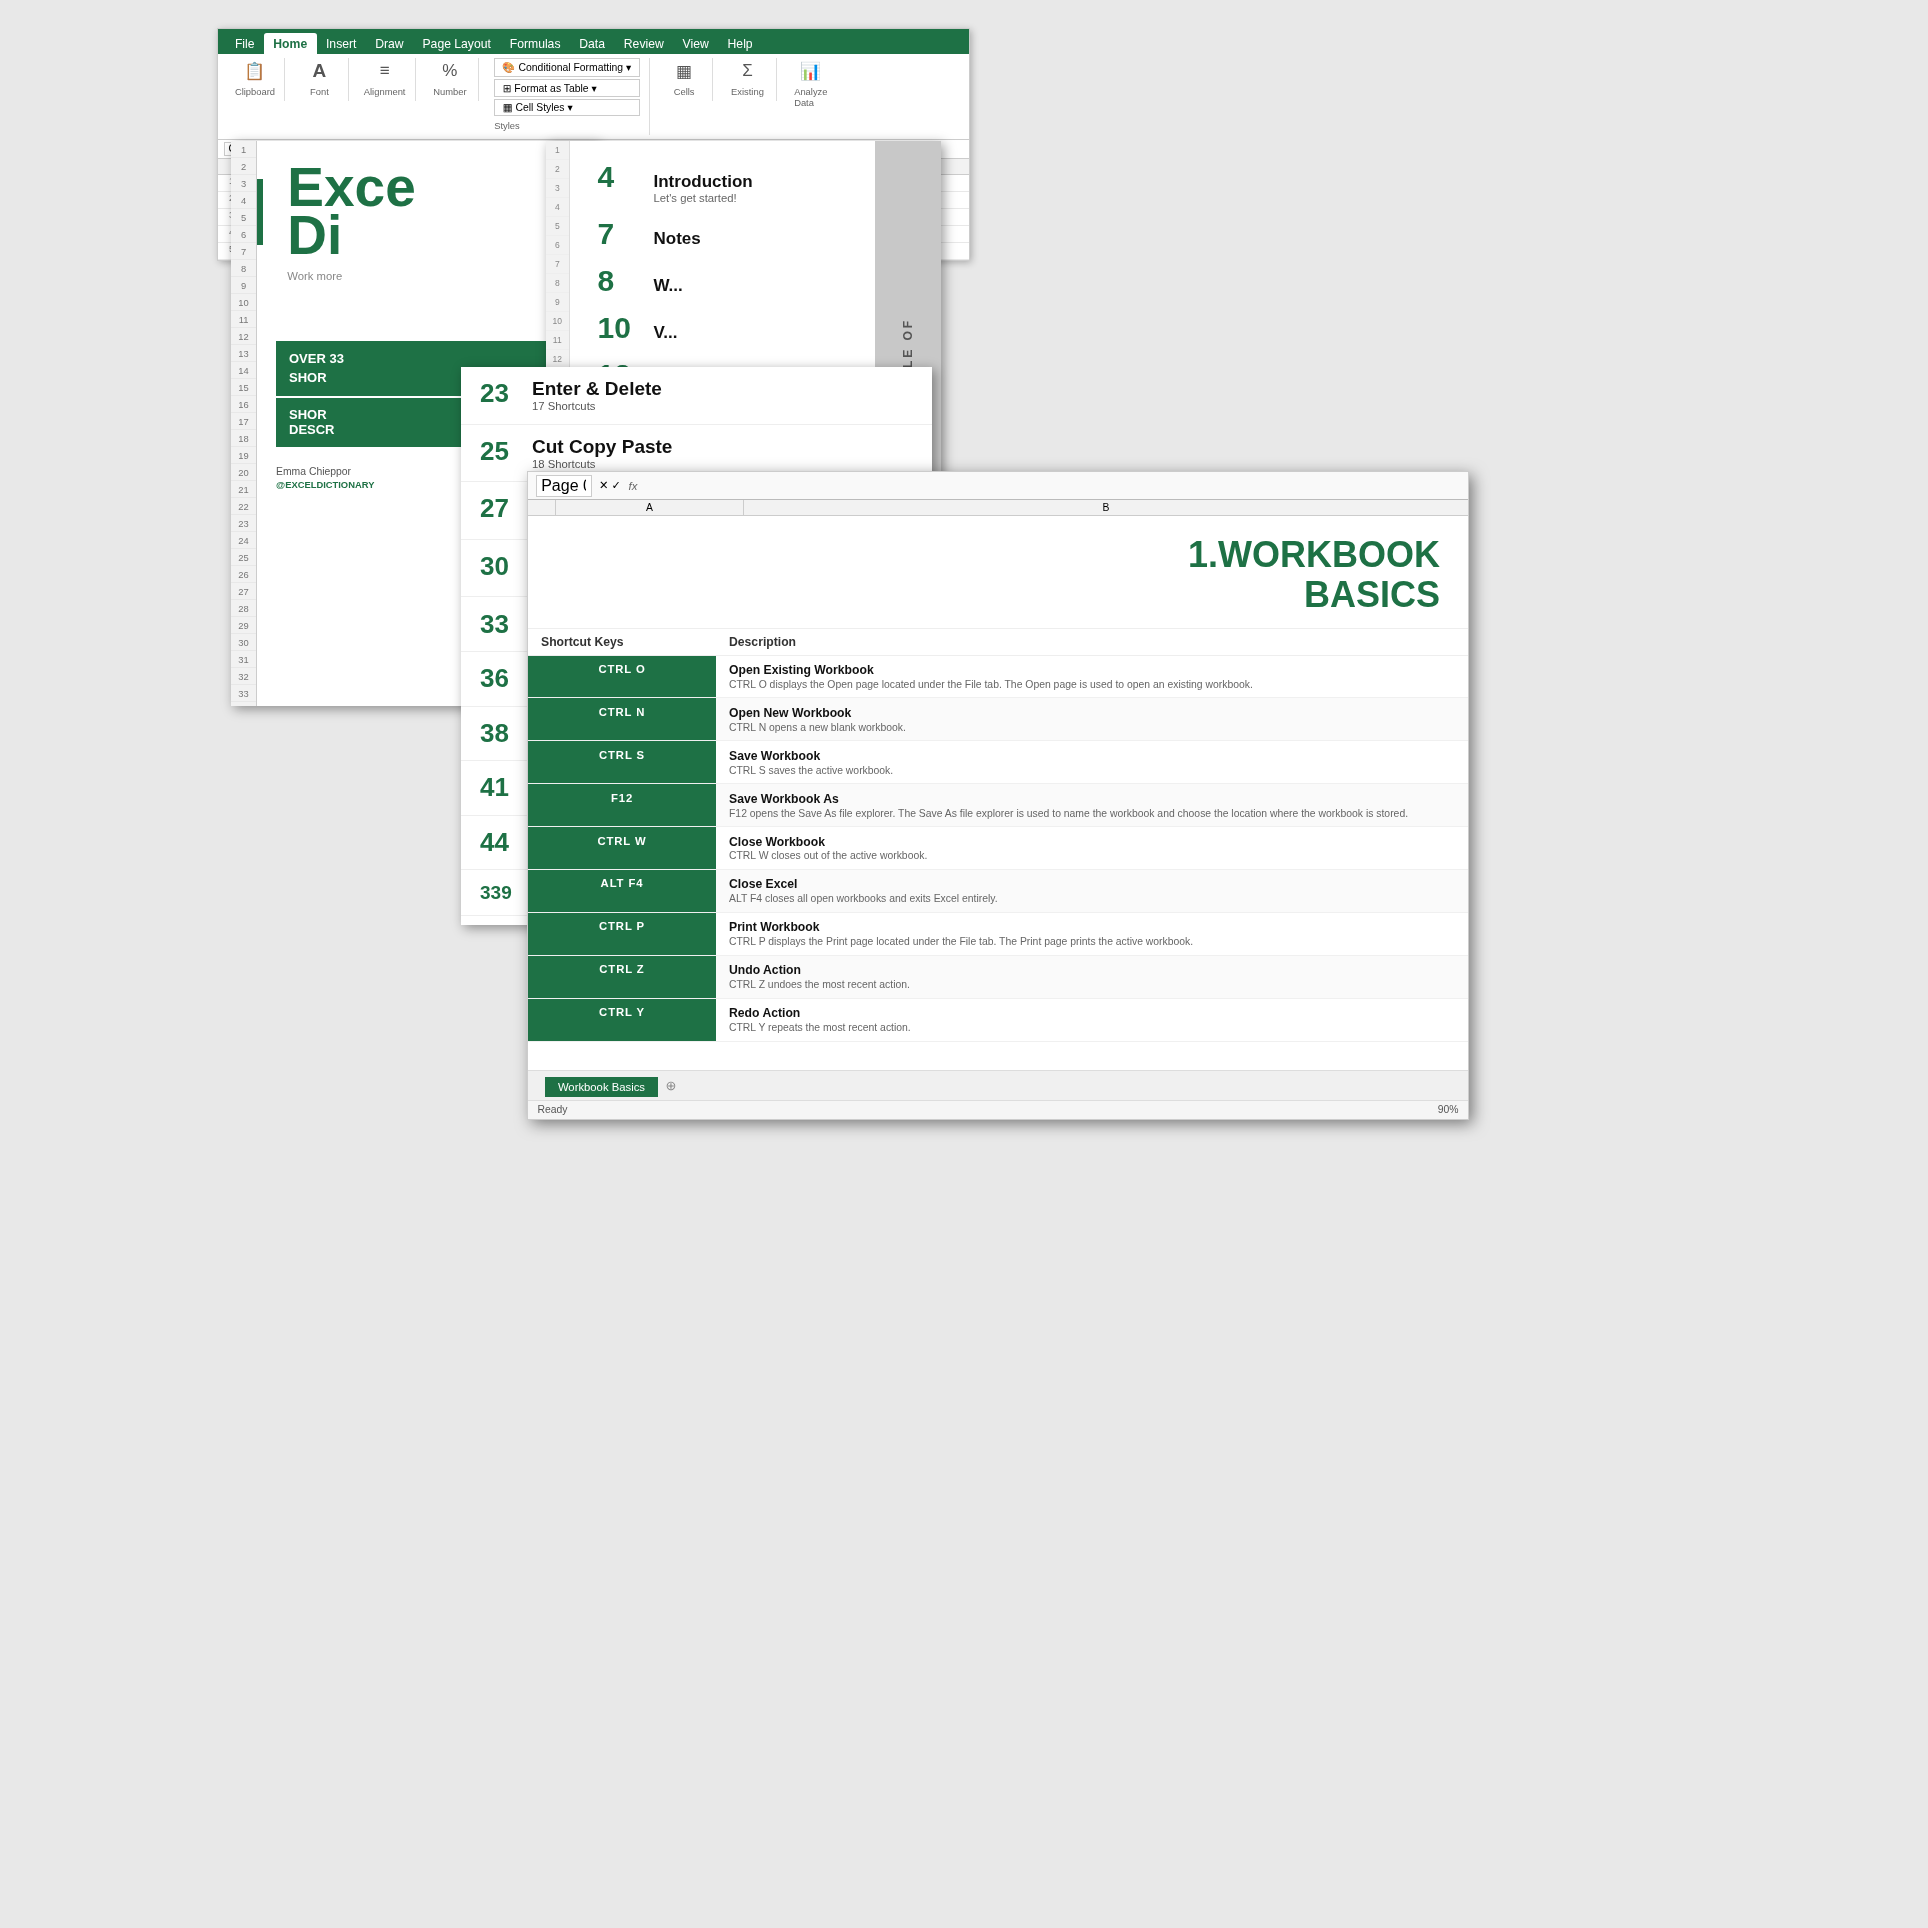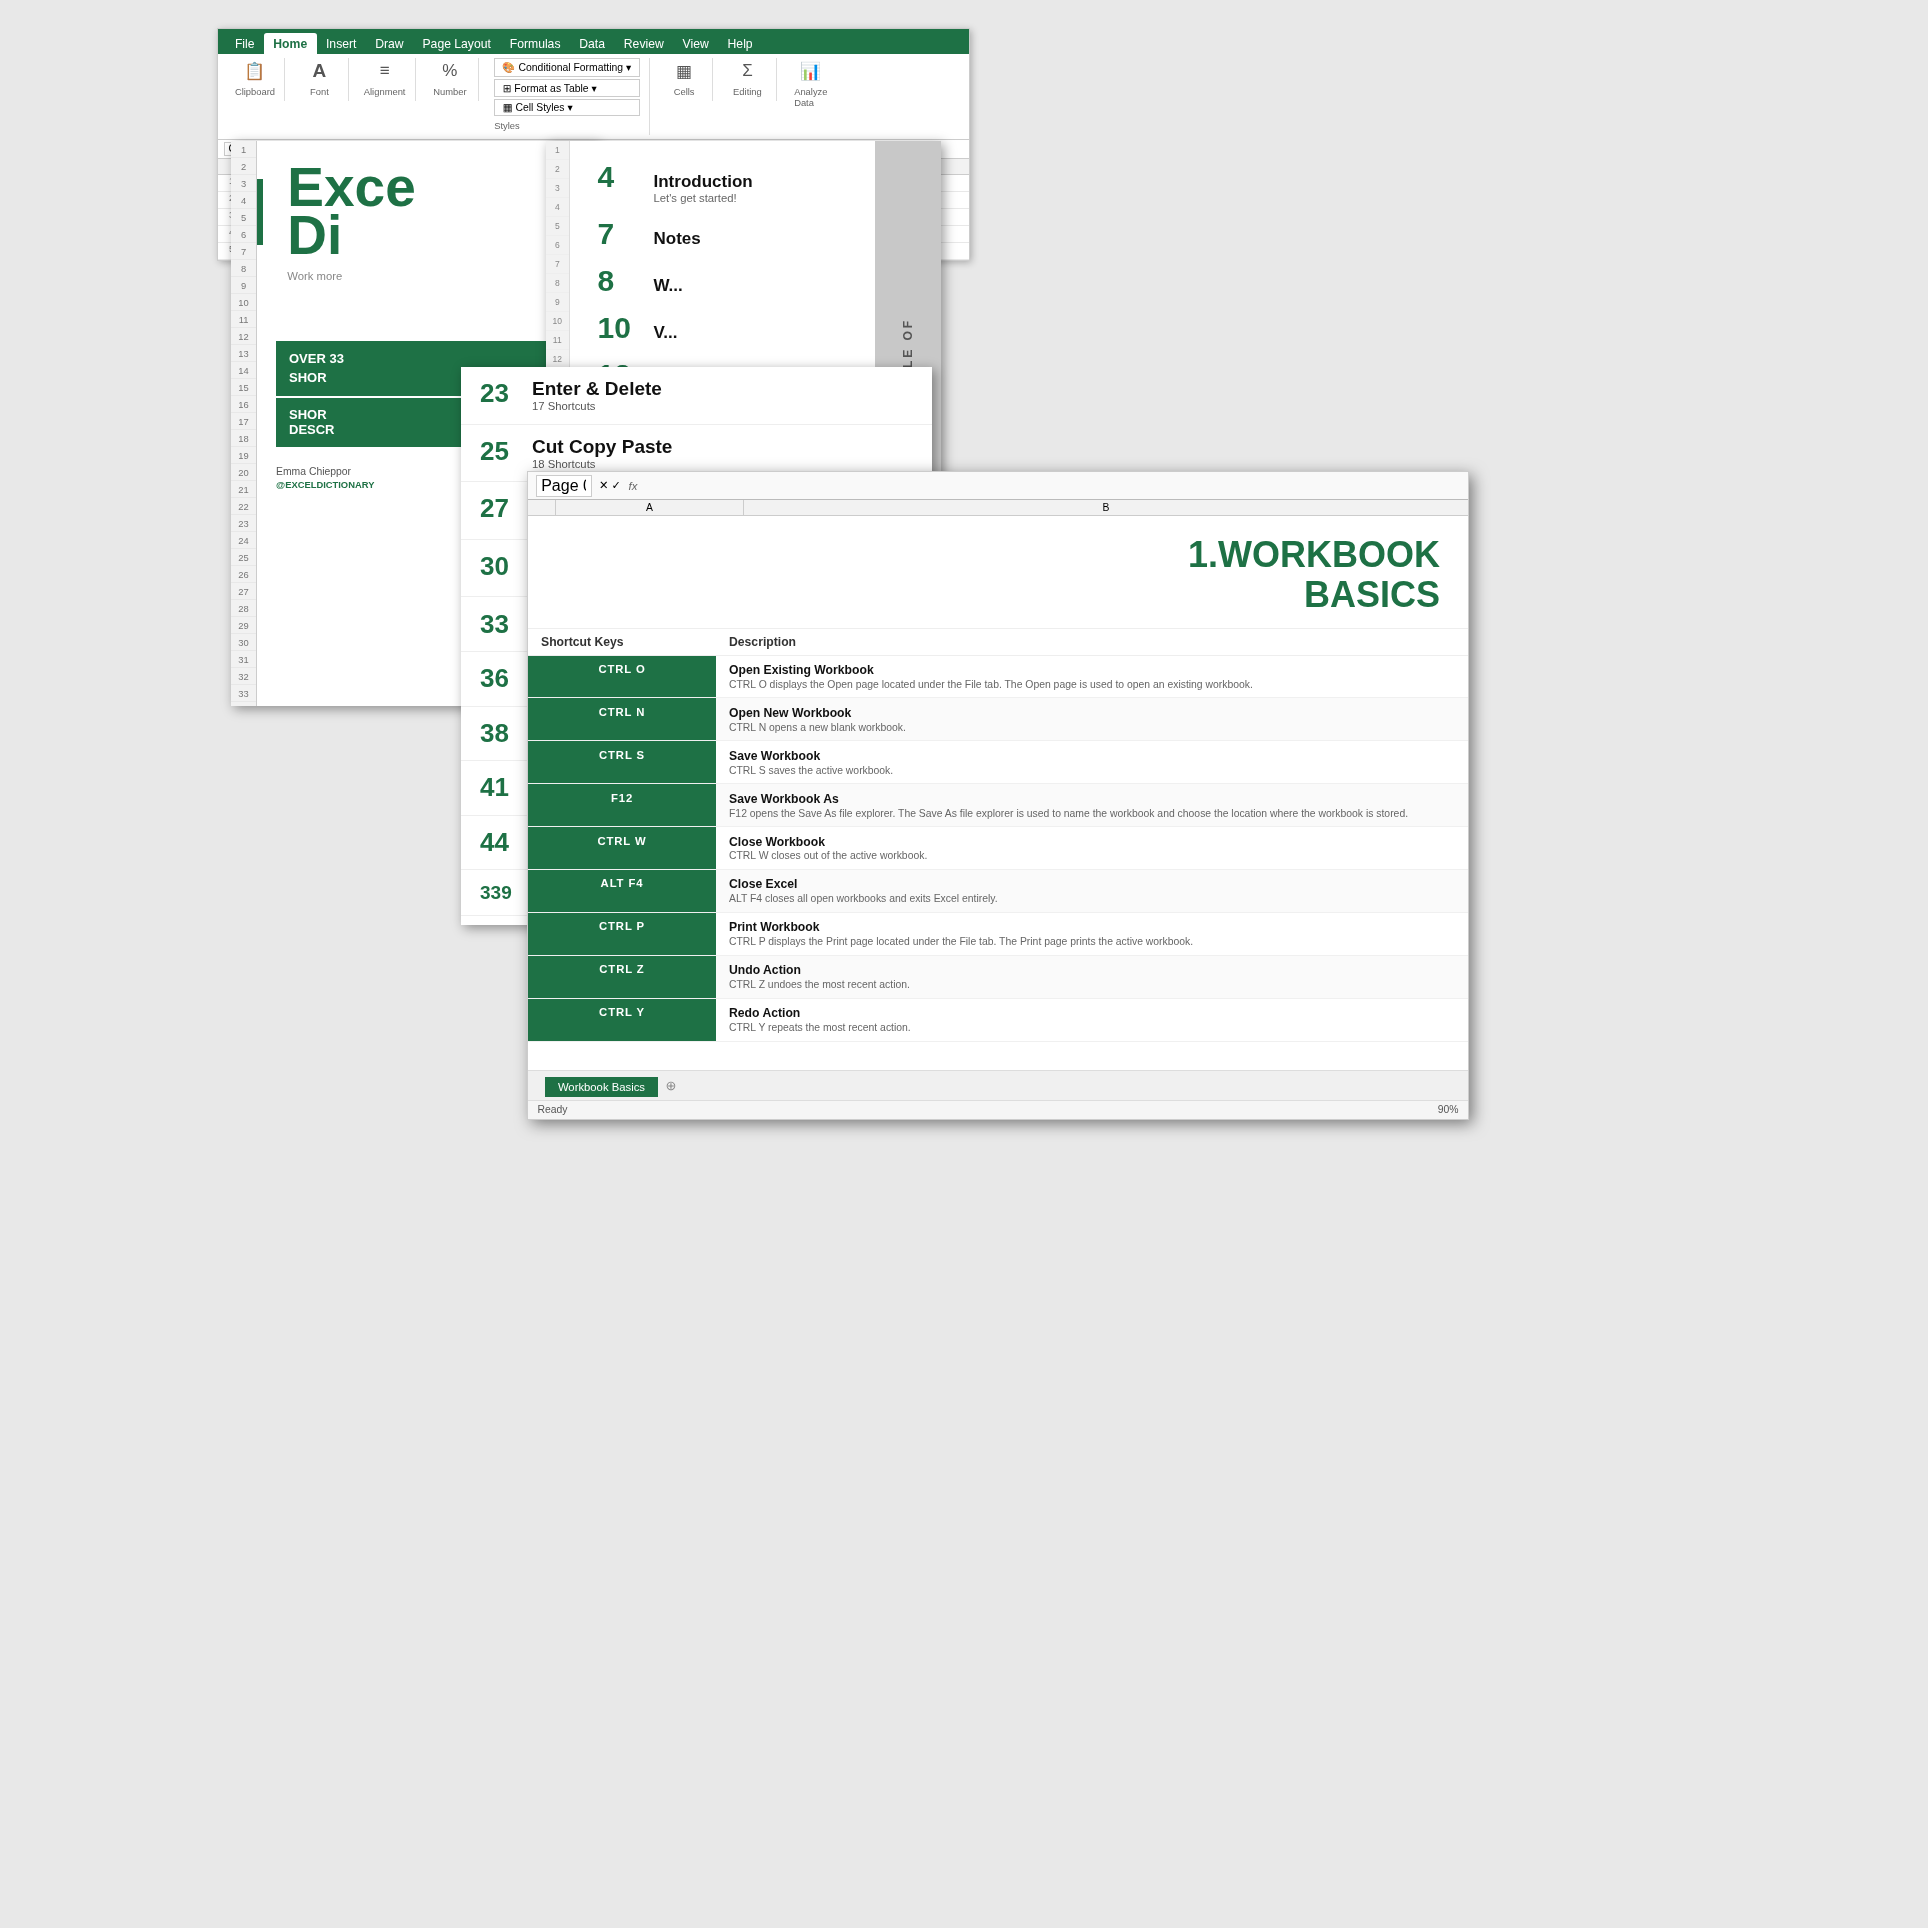--- a/index.html
+++ b/index.html
@@ -428,21 +428,21 @@
       </div>
       <div class="ribbon-group-label">Cells</div>
     </div>
 
     <div class="ribbon-group">
       <div class="ribbon-group-icons">
         <div class="ribbon-icon">
           <div class="icon-box">Σ</div>
         </div>
       </div>
-      <div class="ribbon-group-label">Editing</div>
+      <div class="ribbon-group-label">Existing</div>
     </div>
 
     <div class="ribbon-group">
       <div class="ribbon-group-icons">
         <div class="ribbon-icon">
           <div class="icon-box">📊</div>
         </div>
       </div>
       <div class="ribbon-group-label">Analyze<br>Data</div>
     </div>

